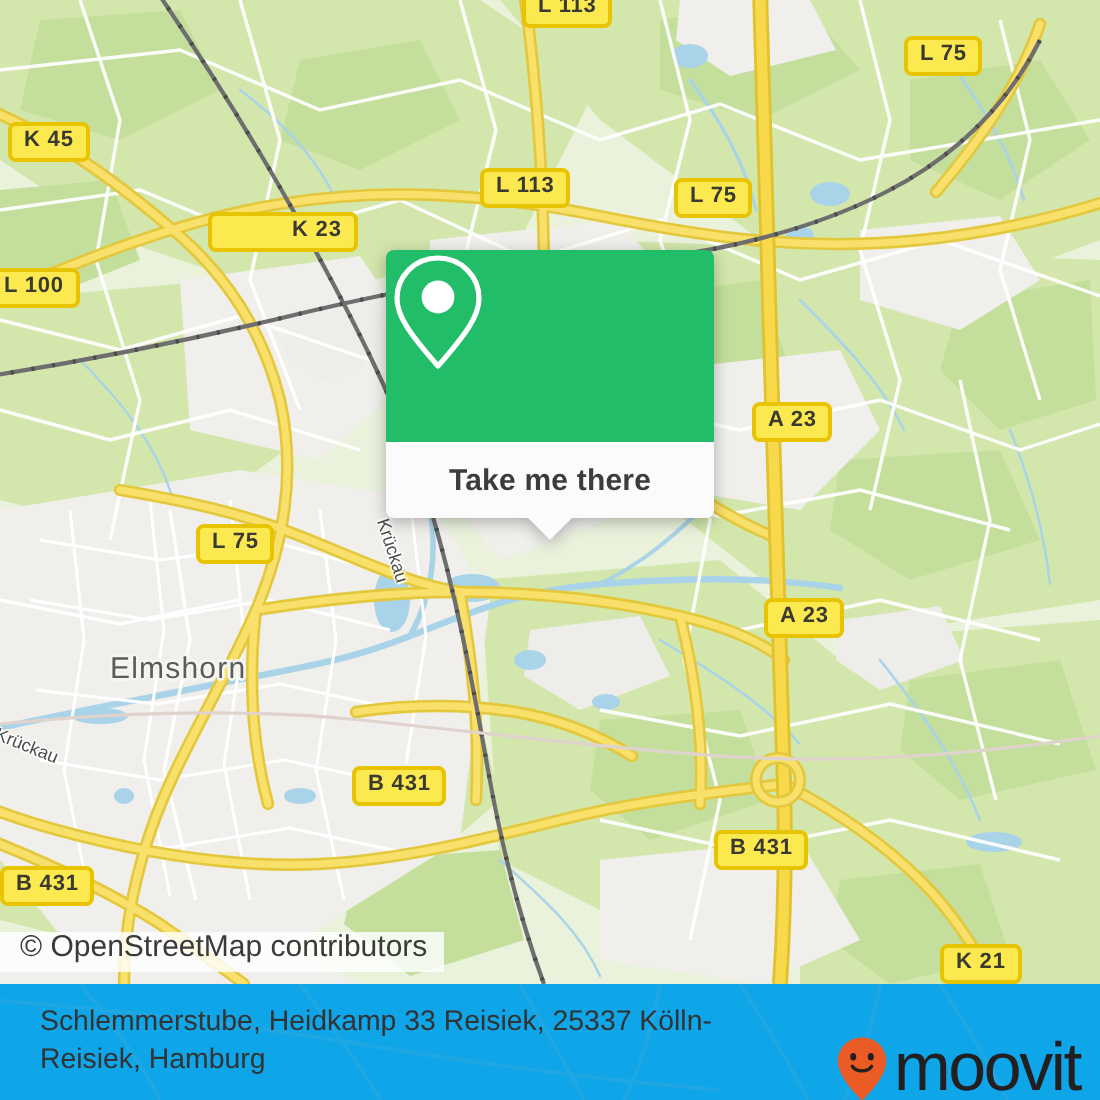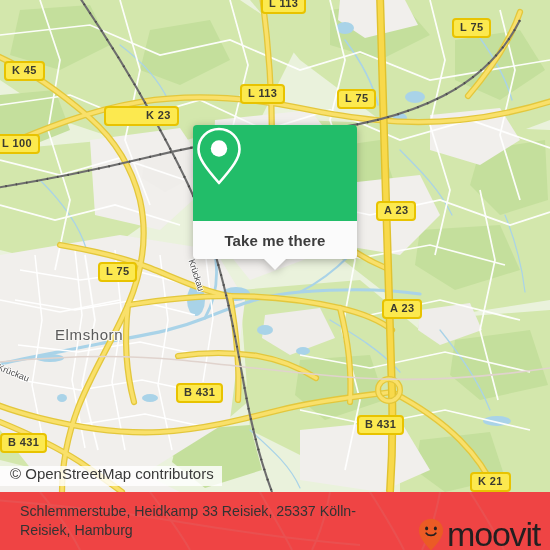--- a/index.html
+++ b/index.html
@@ -90,21 +90,21 @@
     color:#3a3a3a;
     font-size:15px;
     padding:0 8px 5px 10px;
     line-height:15px;
     white-space:nowrap;
   }
 
   
   .footer{
     position:absolute;left:0;top:492px;width:550px;height:58px;
-    background:#ef4444;
+    background:#0ea5e9;
     display:flex;align-items:center;
     overflow:hidden;
   }
   .footer-watermark{
     position:absolute;left:0;top:-492px;width:550px;height:550px;
     opacity:.10;pointer-events:none;
   }
   .footer-title{
     position:relative;
     margin-left:20px;

